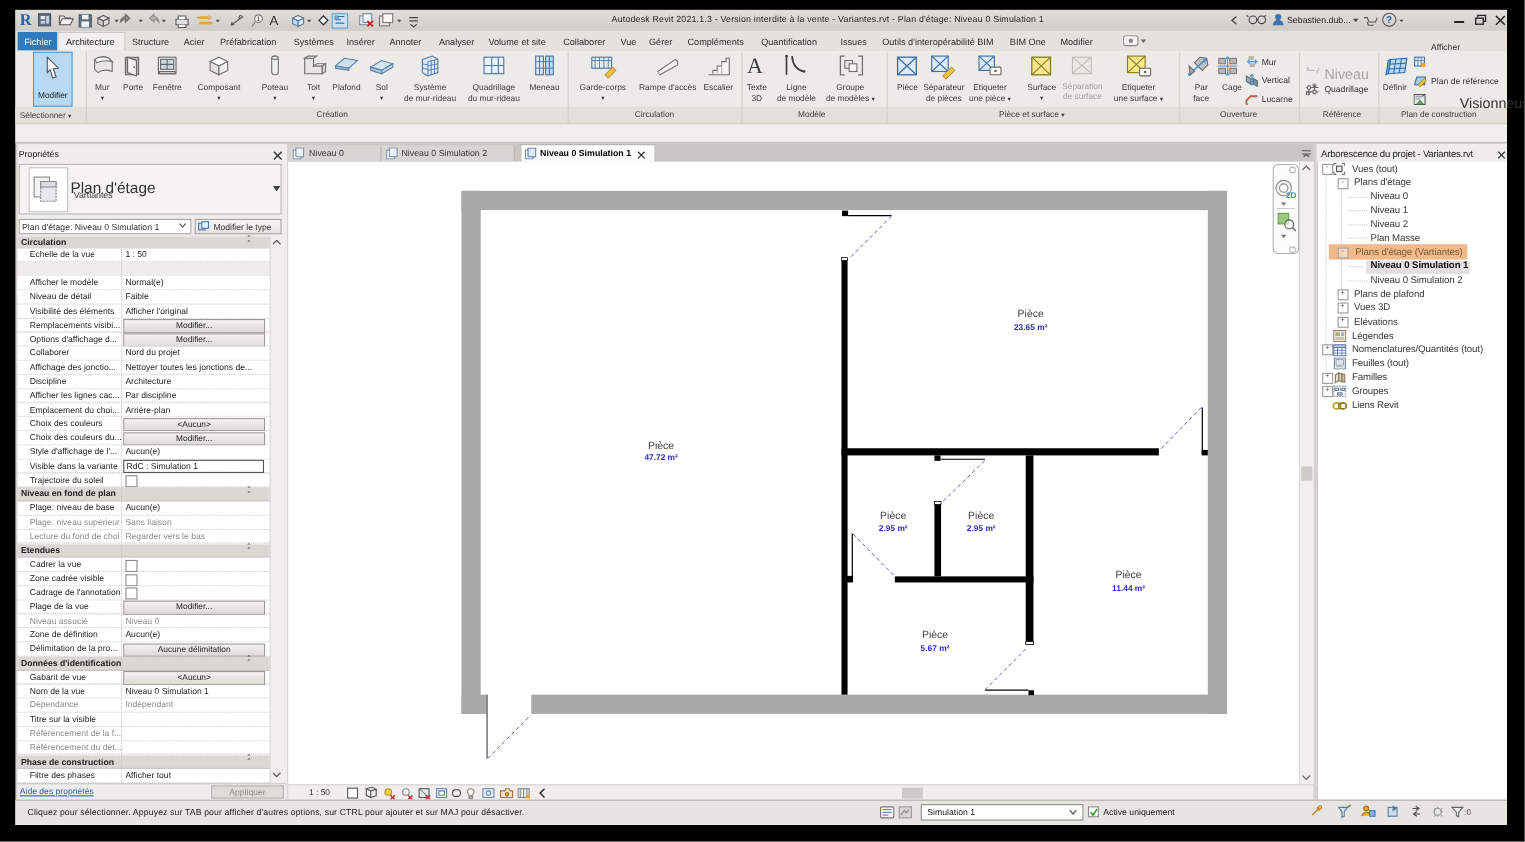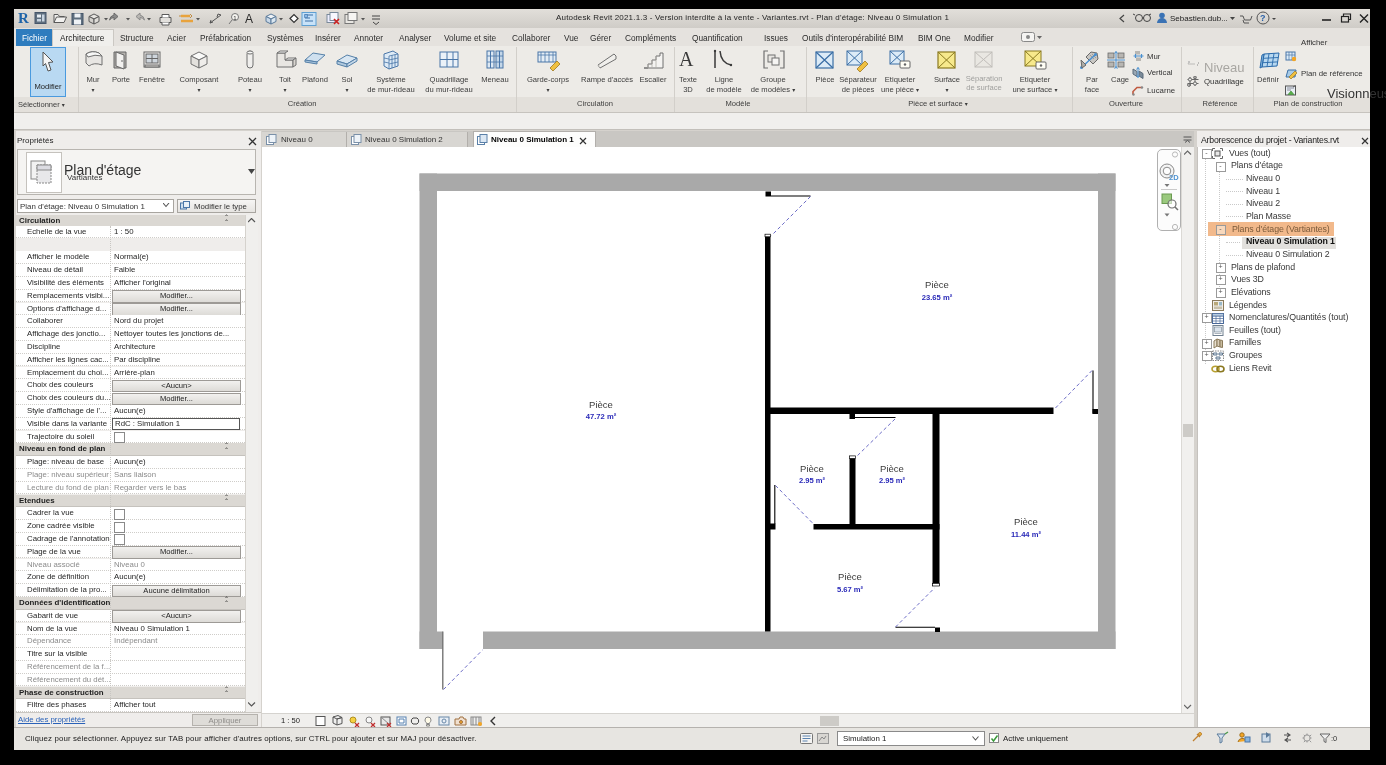--- a/index.html
+++ b/index.html
@@ -531,21 +531,21 @@
   </div>
 <div class="pr" style="top:456.1px">
     <span class="pl">Plage: niveau de base</span>
     <span class="pv">Aucun(e)</span>
   </div>
 <div class="pr" style="top:468.9px">
     <span class="pl gray">Plage: niveau supérieur</span>
     <span class="pv gray">Sans liaison</span>
   </div>
 <div class="pr" style="top:481.7px">
-    <span class="pl gray">Lecture du fond de plan</span>
+    <span class="pl gray">Lecture du fond de choi</span>
     <span class="pv gray">Regarder vers le bas</span>
   </div>
 <div class="ph" style="top:494.5px">
     <span style="position:absolute;left:3px;top:1px">Etendues</span>
     <span style="position:absolute;right:16px;top:0px;font-size:6px;font-weight:normal;line-height:4.5px">⌃<br>⌃</span>
   </div>
 <div class="pr" style="top:507.3px">
     <span class="pl">Cadrer la vue</span>
     <span class="cb"></span>
   </div>

